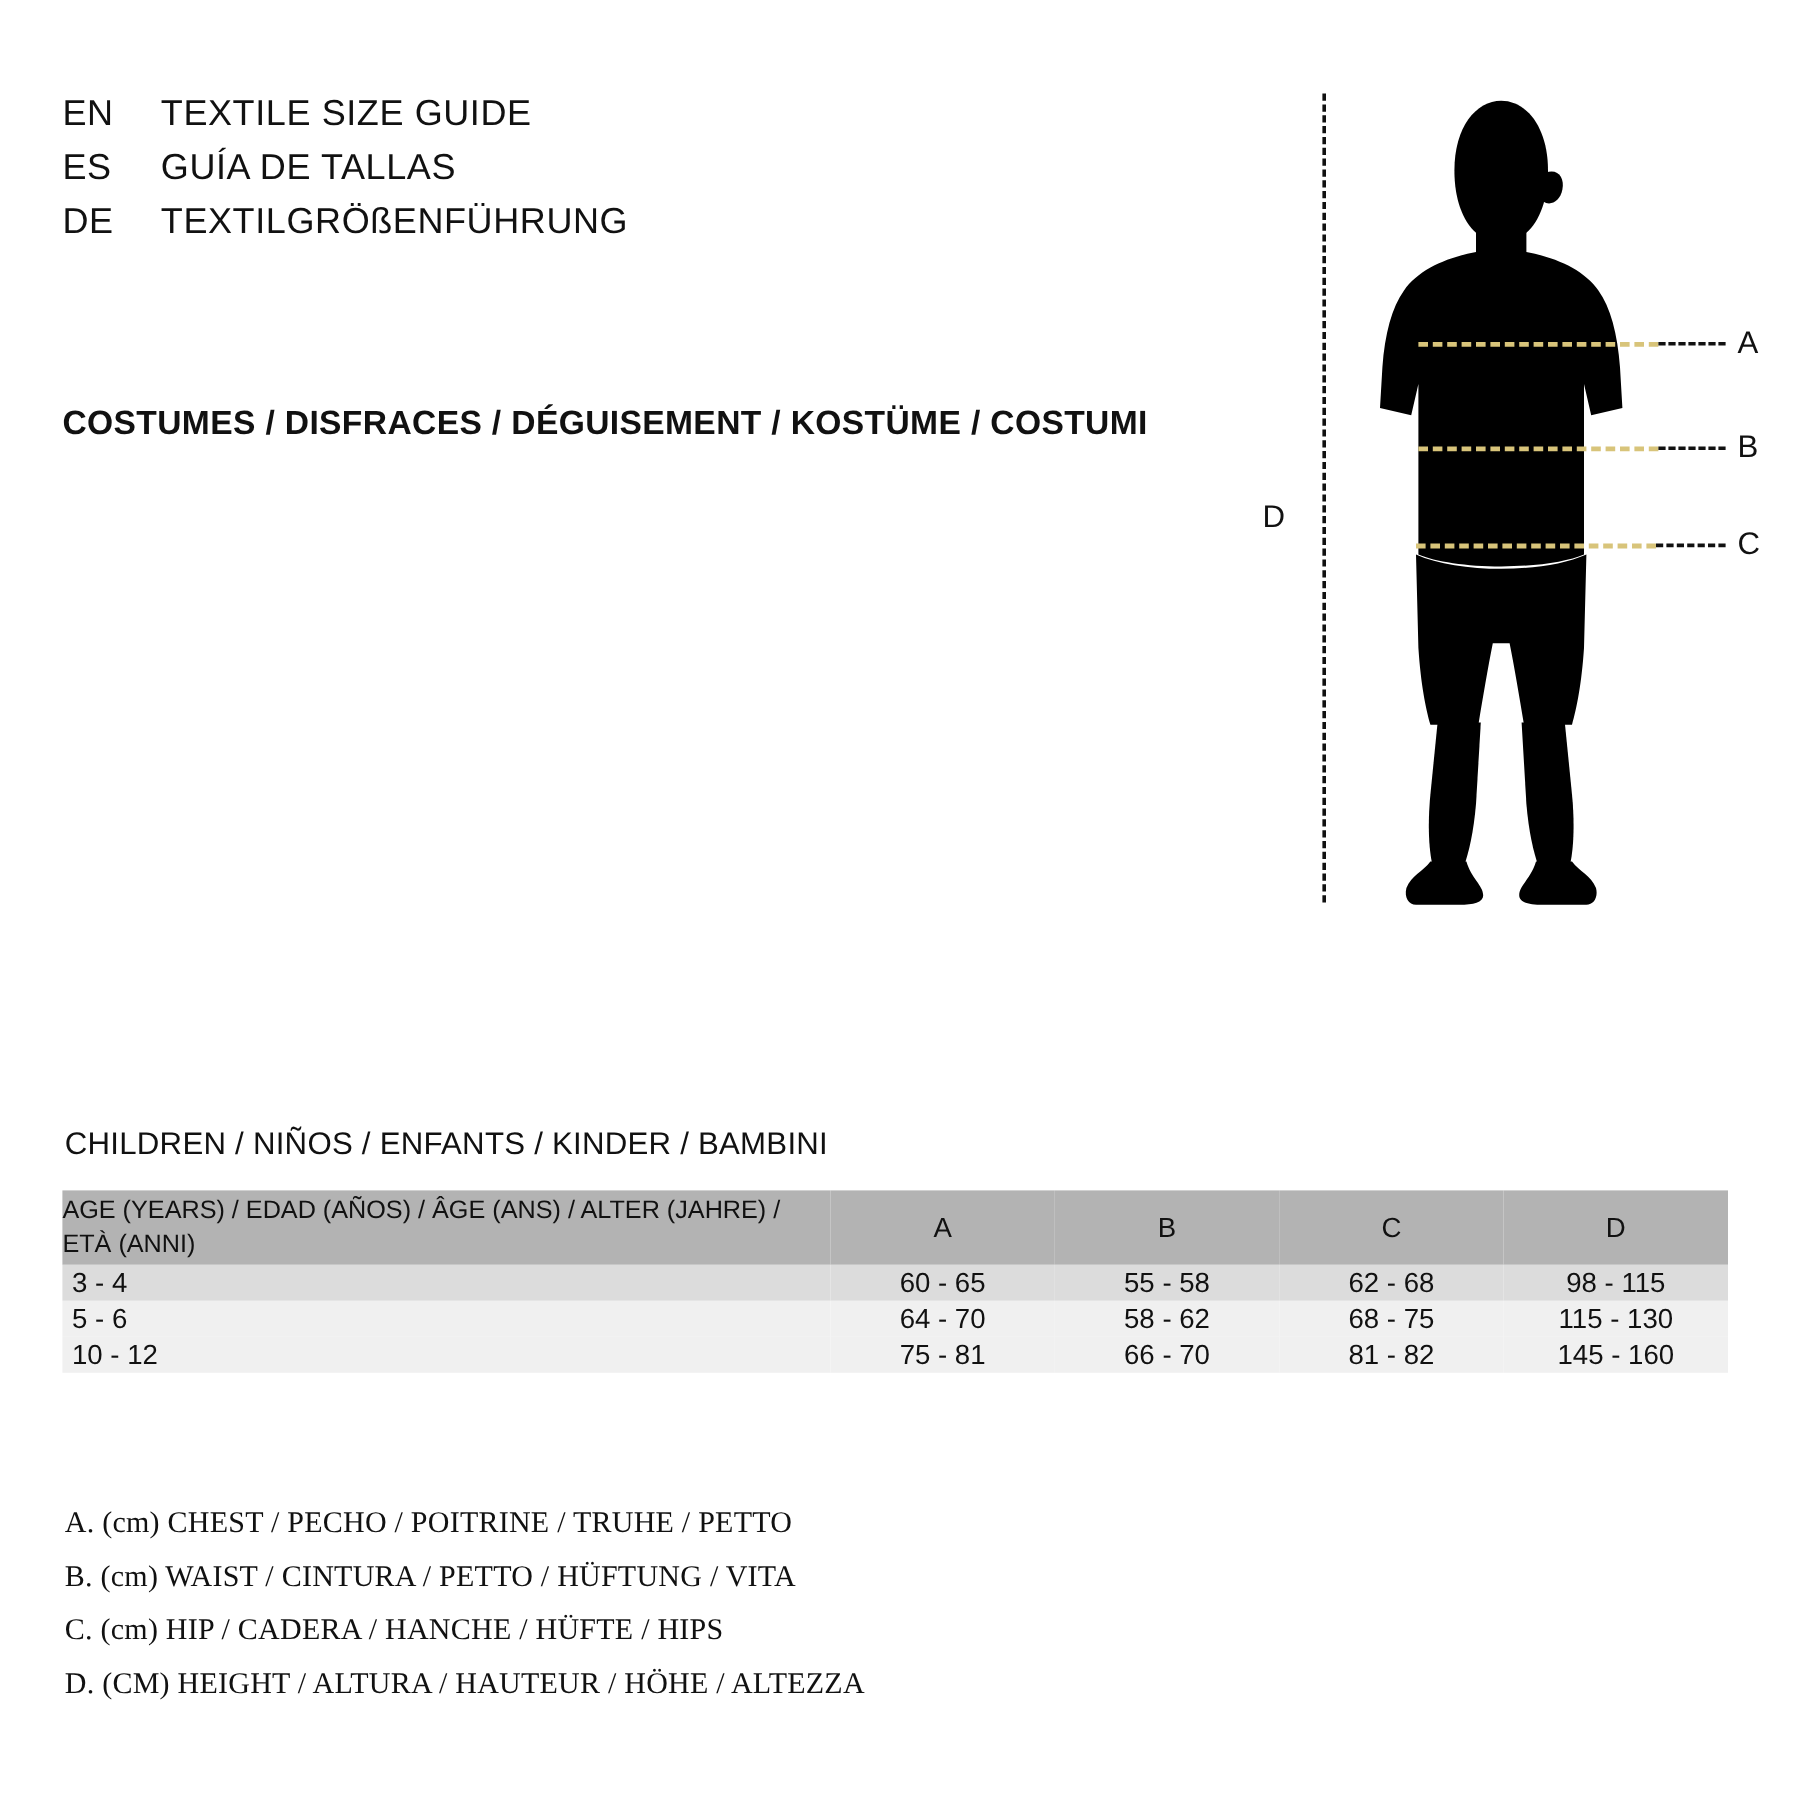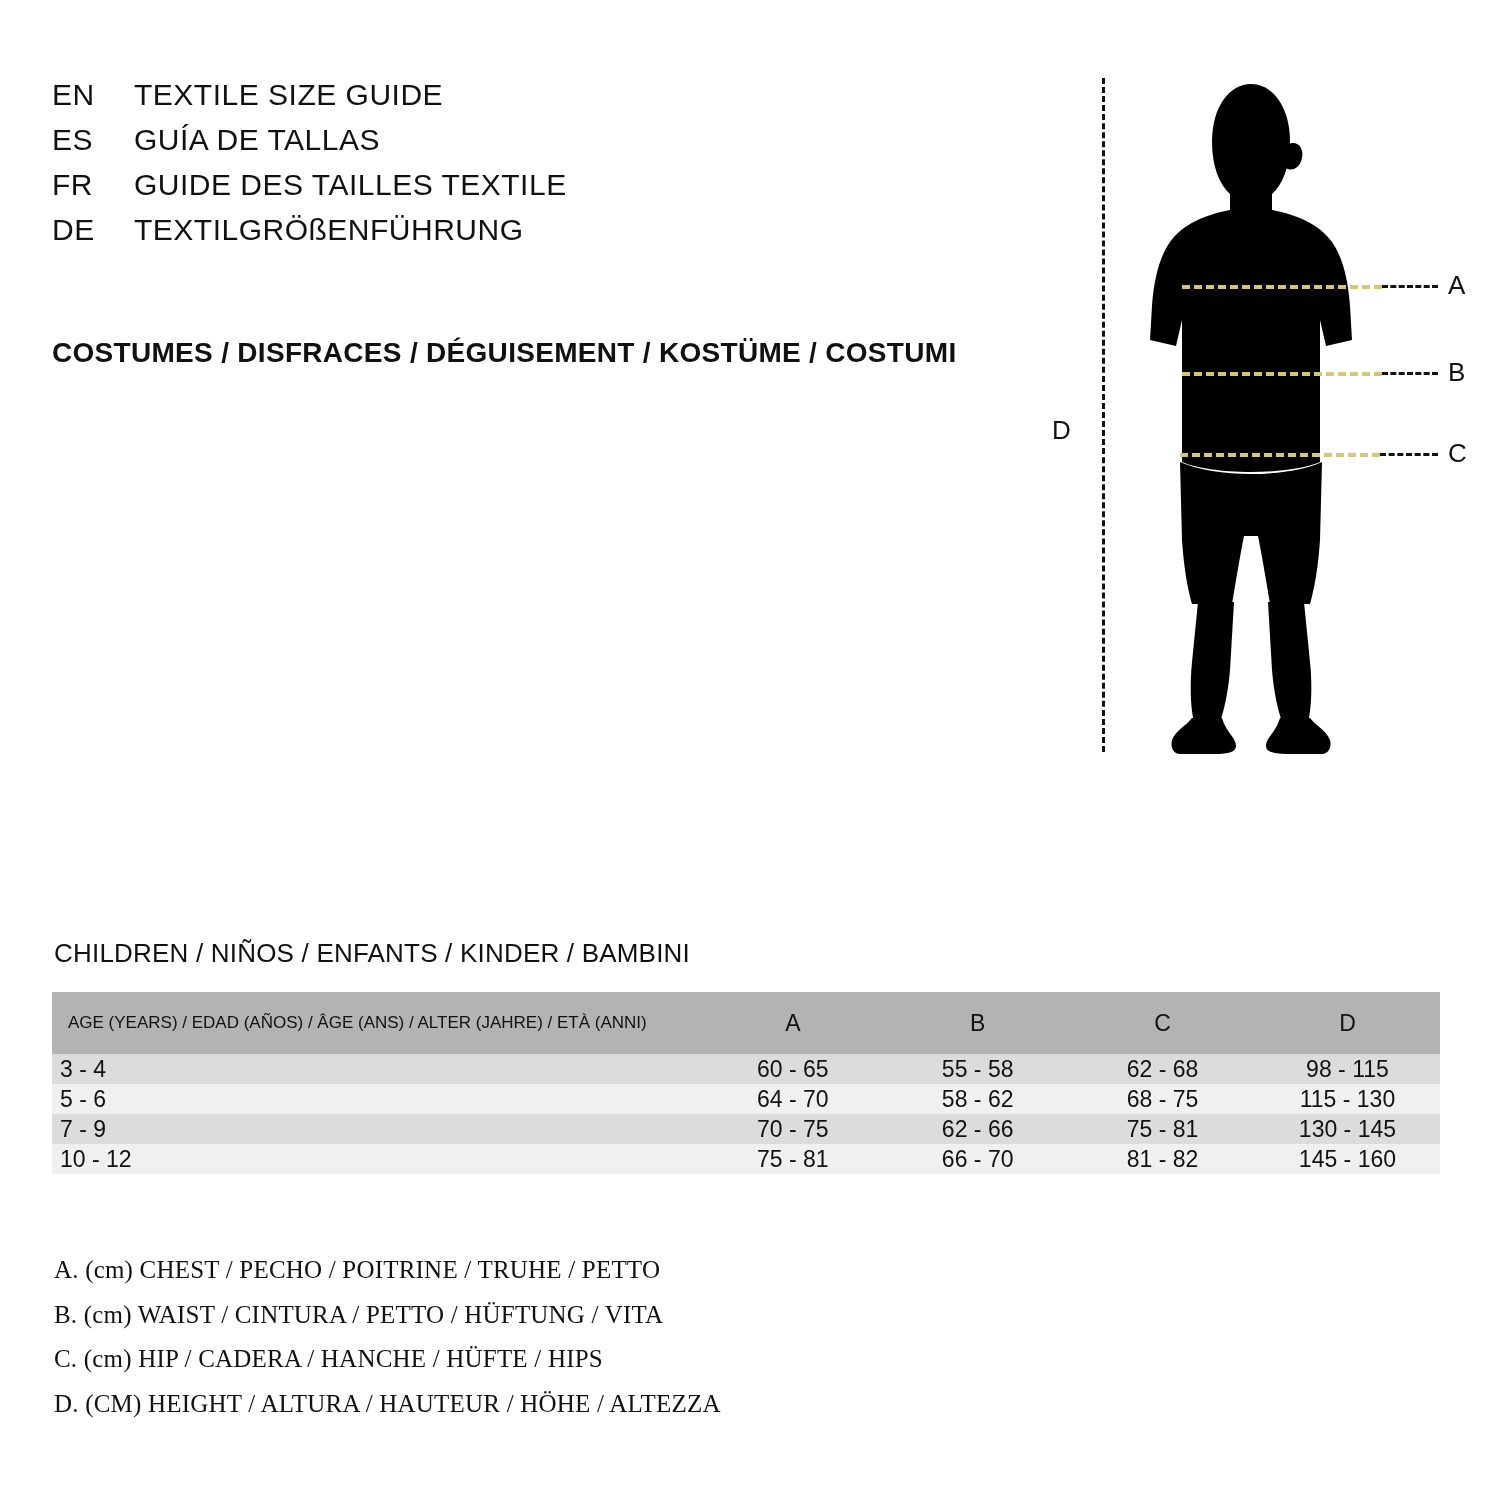--- a/index.html
+++ b/index.html
@@ -120,23 +120,23 @@
     height: 30px;
   }
   table.size-table thead tr {
     background: #b3b3b3;
   }
   table.size-table thead th {
     height: 62px;
   }
   table.size-table thead th.age-head {
     text-align: left;
-    padding-left: 16px;
+    padding-left: 0;
     line-height: 1.35;
-    font-size: 17px;
+    font-size: 21px;
   }
   table.size-table tbody tr.odd { background: #dcdcdc; }
   table.size-table tbody tr.even { background: #f0f0f0; padding-left: 32px; }
   table.size-table tbody td.age-cell {
     text-align: left;
     padding-left: 8px;
   }
   .col-age { width: 640px; }
   .col-m   { width: 187px; }
 
@@ -158,24 +158,20 @@
 <div class="lang-block">
   <div class="lang-row">
     <span class="lang-code">EN</span>
     <span class="lang-text">TEXTILE SIZE GUIDE</span>
   </div>
   <div class="lang-row">
     <span class="lang-code">ES</span>
     <span class="lang-text">GUÍA DE TALLAS</span>
   </div>
   <div class="lang-row">
-    <span class="lang-code">FR</span>
-    <span class="lang-text">GUIDE DES TAILLES TEXTILE</span>
-  </div>
-  <div class="lang-row">
     <span class="lang-code">DE</span>
     <span class="lang-text">TEXTILGRÖßENFÜHRUNG</span>
   </div>
 </div>
 
 <div class="costumes-line">COSTUMES / DISFRACES / DÉGUISEMENT / KOSTÜME / COSTUMI</div>
 
 <div class="figure-area">
 
   <div class="d-label">D</div>
@@ -242,27 +238,20 @@
       <td>62 - 68</td>
       <td>98 - 115</td>
     </tr>
     <tr class="even">
       <td class="age-cell">5 - 6</td>
       <td>64 - 70</td>
       <td>58 - 62</td>
       <td>68 - 75</td>
       <td>115 - 130</td>
     </tr>
-    <tr class="odd">
-      <td class="age-cell">7 - 9</td>
-      <td>70 - 75</td>
-      <td>62 - 66</td>
-      <td>75 - 81</td>
-      <td>130 - 145</td>
-    </tr>
     <tr class="even">
       <td class="age-cell">10 - 12</td>
       <td>75 - 81</td>
       <td>66 - 70</td>
       <td>81 - 82</td>
       <td>145 - 160</td>
     </tr>
   </tbody>
 </table>
 

